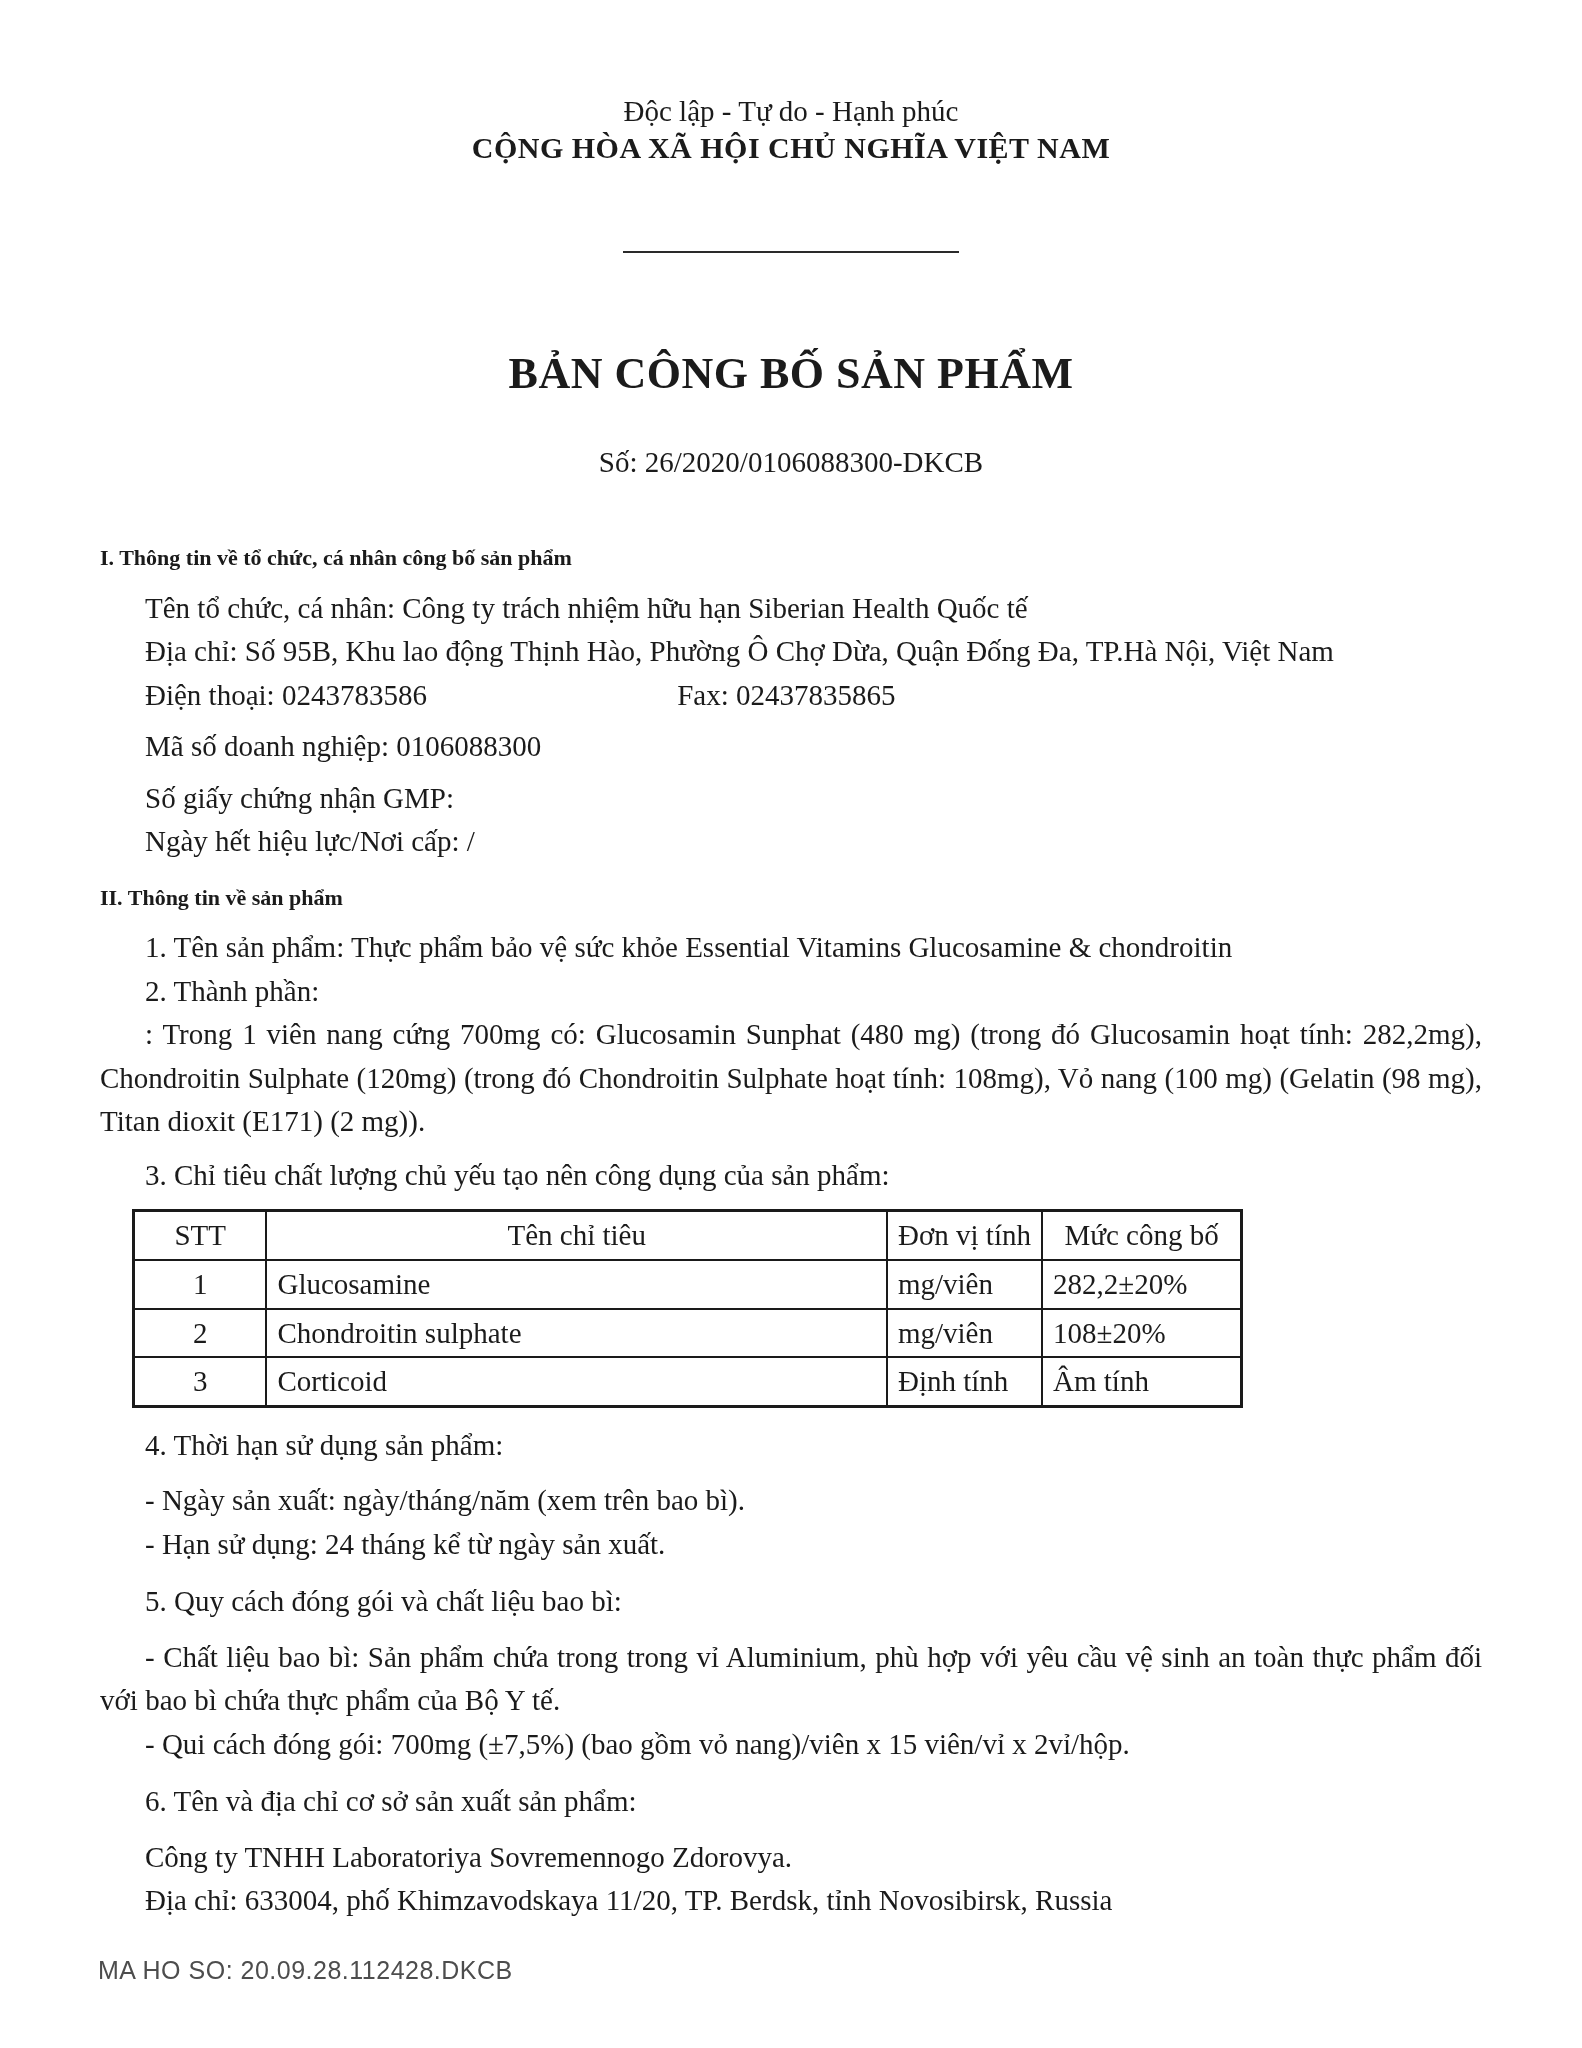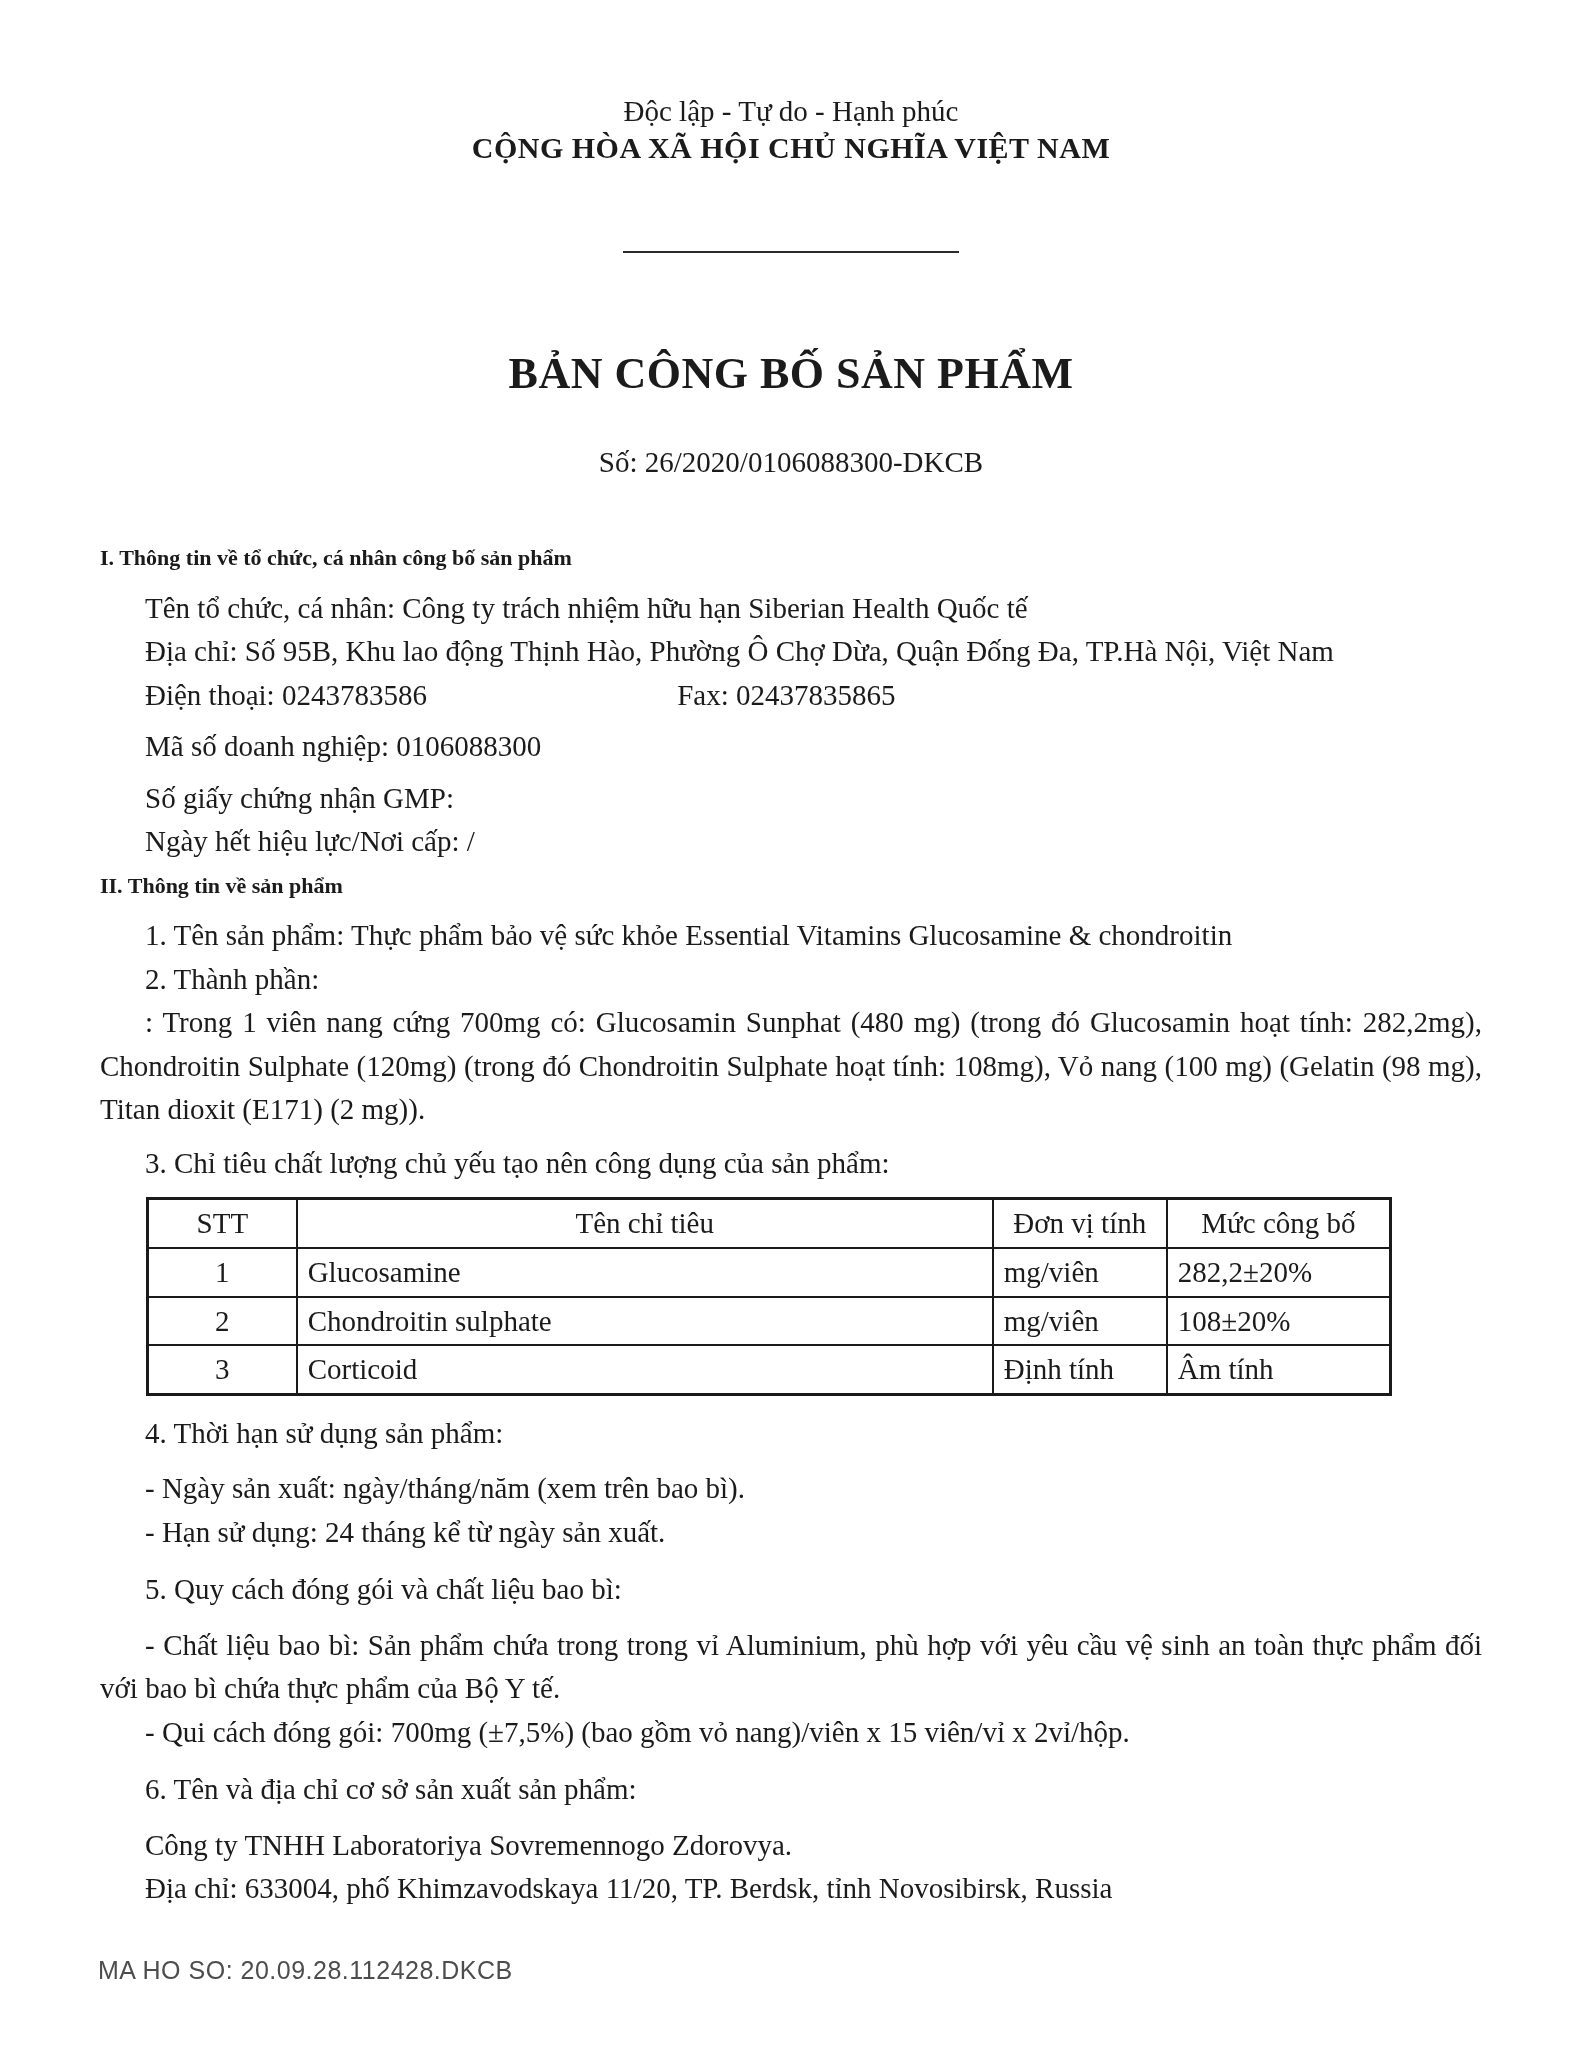--- a/index.html
+++ b/index.html
@@ -16,32 +16,32 @@
     color:#1b1b1b;
     overflow:hidden;
   }
   .center{text-align:center;}
   .nat-title{font-weight:bold;font-size:30px;line-height:1.2;letter-spacing:.5px;}
   .nat-motto{font-size:29px;line-height:1.24;margin-top:6px;}
   .sep{width:336px;border:0;border-top:2px solid #2a2a2a;margin:85px auto 0 auto;}
   .doc-title{font-weight:bold;font-size:44px;line-height:1.2;margin:95px 0 0 0;letter-spacing:.5px;}
   .doc-no{font-size:29px;margin-top:40px;}
   h2.sec{font-size:22px;font-weight:bold;line-height:1.3;margin:60px 0 0 0;}
-  h2.sec2{margin-top:8px;}
+  h2.sec2{margin-top:20px;}
   p{margin:0;}
   .ind{padding-left:45px;}
   .just{text-align:justify;}
   .hang{padding-left:0;text-indent:45px;}  .mt8{margin-top:8px;}  .mt10{margin-top:10px;}
   .mt12{margin-top:12px;} .mt14{margin-top:14px;} .mt16{margin-top:16px;}
   .phone-row{padding-left:45px;}
   .phone-row .fax{display:inline-block;margin-left:243px;}
   table.quality{
     border-collapse:collapse;
-    width:1246px;
-    margin:12px 0 0 46px;
+    width:1111px;
+    margin:12px 0 0 32px;
     font-size:29px;
   }
   table.quality th,table.quality td{
     border:2px solid #1a1a1a;
     padding:3px 10px;
     line-height:1.4;
     font-weight:normal;
   }
   table.quality{border:3px solid #1a1a1a;}
   table.quality th{text-align:center;}

